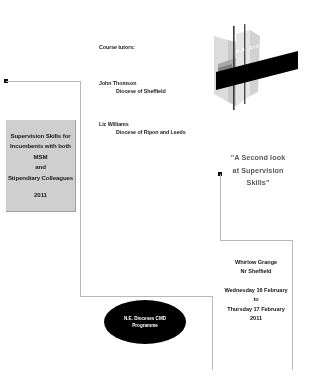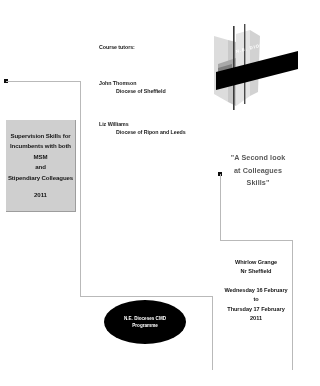--- a/index.html
+++ b/index.html
@@ -180,21 +180,21 @@
     </div>
 
     <div class="tutor">
       <div>Liz Williams</div>
       <div class="org">Diocese of Ripon and Leeds</div>
     </div>
   </div>
 
   <div id="headline">
     <div>"A Second look</div>
-    <div>at Colleagues</div>
+    <div>at Supervision</div>
     <div>Skills"</div>
   </div>
 
   <div id="venue">
     <div>Whirlow Grange</div>
     <div>Nr Sheffield</div>
     <div class="gap"></div>
     <div>Wednesday 16 February</div>
     <div>to</div>
     <div>Thursday 17 February</div>

